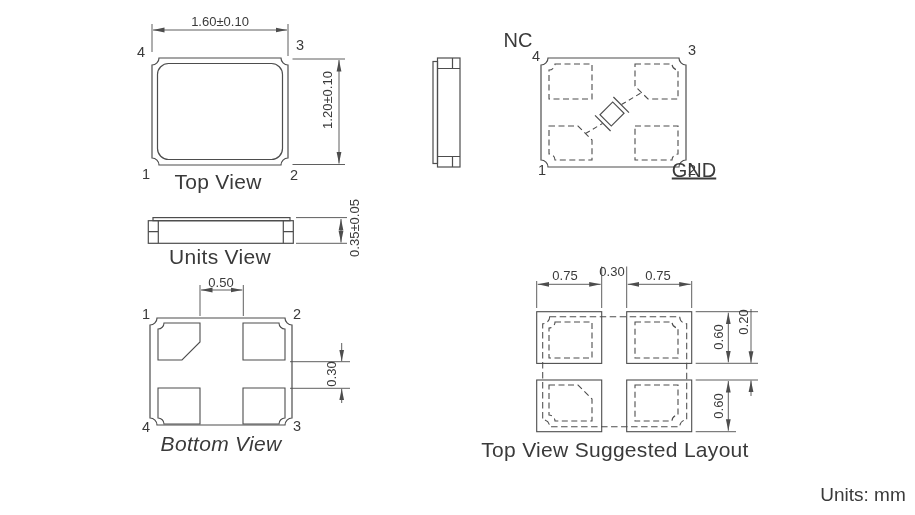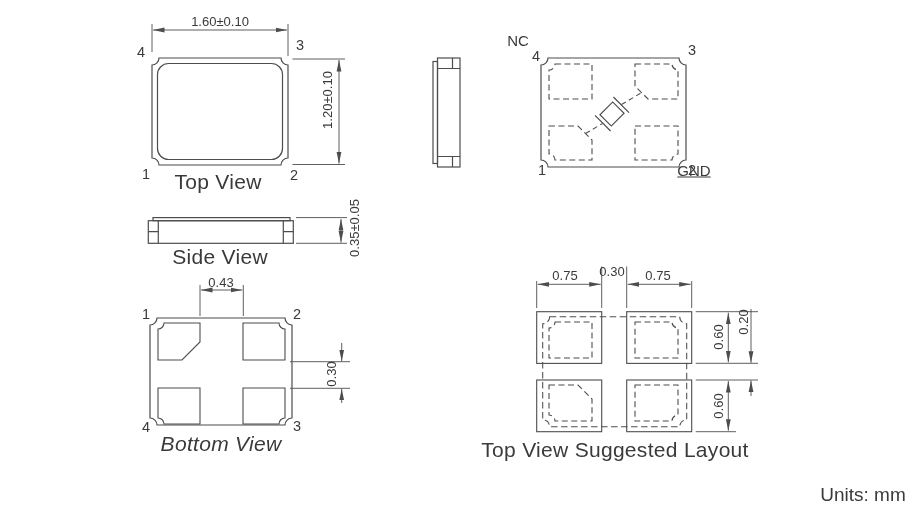--- a/index.html
+++ b/index.html
@@ -6,21 +6,21 @@
   #canvas{
     position:relative;width:915px;height:515px;background:#ffffff;overflow:hidden;
     font-family:"Liberation Sans","DejaVu Sans",sans-serif;color:#333333;
   }
   #lineart{position:absolute;left:0;top:0;}
   .lbl{position:absolute;transform:translate(-50%,-50%);white-space:nowrap;color:#3a3a3a;}
   .lbl.rot{transform:translate(-50%,-50%) rotate(-90deg);}
   .caption{font-size:21px;letter-spacing:0.3px;}
   .pin{font-size:14.5px;}
   .dim{font-size:13px;}
-  .net{font-size:15px;}
+  .net{font-size:20px;}
   .units{font-size:19px;}
   svg .part{fill:none;stroke:#4d4d4d;stroke-width:1.2;}
   svg .pad{fill:none;stroke:#4d4d4d;stroke-width:1.1;}
   svg .dashpad{fill:none;stroke:#4d4d4d;stroke-width:1.1;stroke-dasharray:6 3.5;}
   svg .dashout{fill:none;stroke:#4d4d4d;stroke-width:1.05;stroke-dasharray:6.5 3.5;}
   svg .dashlead{fill:none;stroke:#4d4d4d;stroke-width:1.05;stroke-dasharray:5 3.5;}
   svg .dimln{fill:none;stroke:#4d4d4d;stroke-width:0.9;}
   svg .ext{fill:none;stroke:#4d4d4d;stroke-width:0.9;}
 </style>
 </head>
@@ -122,31 +122,31 @@
   </svg>
 
   <div class="lbl dim" style="left:220px;top:21px;">1.60±0.10</div>
   <div class="lbl dim rot" style="left:327px;top:100px;">1.20±0.10</div>
   <div class="lbl pin" style="left:141px;top:52px;">4</div>
   <div class="lbl pin" style="left:300px;top:45px;">3</div>
   <div class="lbl pin" style="left:146px;top:174px;">1</div>
   <div class="lbl pin" style="left:294px;top:175px;">2</div>
   <div class="lbl caption" style="left:218px;top:182px;">Top View</div>
 
-  <div class="lbl caption" style="left:220px;top:257px;">Side View</div>
+  <div class="lbl caption" style="left:220px;top:257px;">Units View</div>
   <div class="lbl dim rot" style="left:354px;top:228px;">0.35±0.05</div>
 
   <div class="lbl net" style="left:518px;top:40px;">NC</div>
   <div class="lbl pin" style="left:536px;top:56px;">4</div>
   <div class="lbl pin" style="left:692px;top:50px;">3</div>
   <div class="lbl pin" style="left:542px;top:170px;">1</div>
   <div class="lbl pin" style="left:692px;top:170px;">2</div>
   <div class="lbl net" style="left:694px;top:170px;text-decoration:underline;">GND</div>
 
-  <div class="lbl dim" style="left:221px;top:282px;">0.43</div>
+  <div class="lbl dim" style="left:221px;top:282px;">0.50</div>
   <div class="lbl dim rot" style="left:331px;top:374px;">0.30</div>
   <div class="lbl pin" style="left:146px;top:314px;">1</div>
   <div class="lbl pin" style="left:297px;top:314px;">2</div>
   <div class="lbl pin" style="left:146px;top:427px;">4</div>
   <div class="lbl pin" style="left:297px;top:426px;">3</div>
   <div class="lbl caption" style="left:221px;top:444px;font-style:italic;">Bottom View</div>
 
   <div class="lbl dim" style="left:565px;top:275px;">0.75</div>
   <div class="lbl dim" style="left:612px;top:271px;">0.30</div>
   <div class="lbl dim" style="left:658px;top:275px;">0.75</div>

